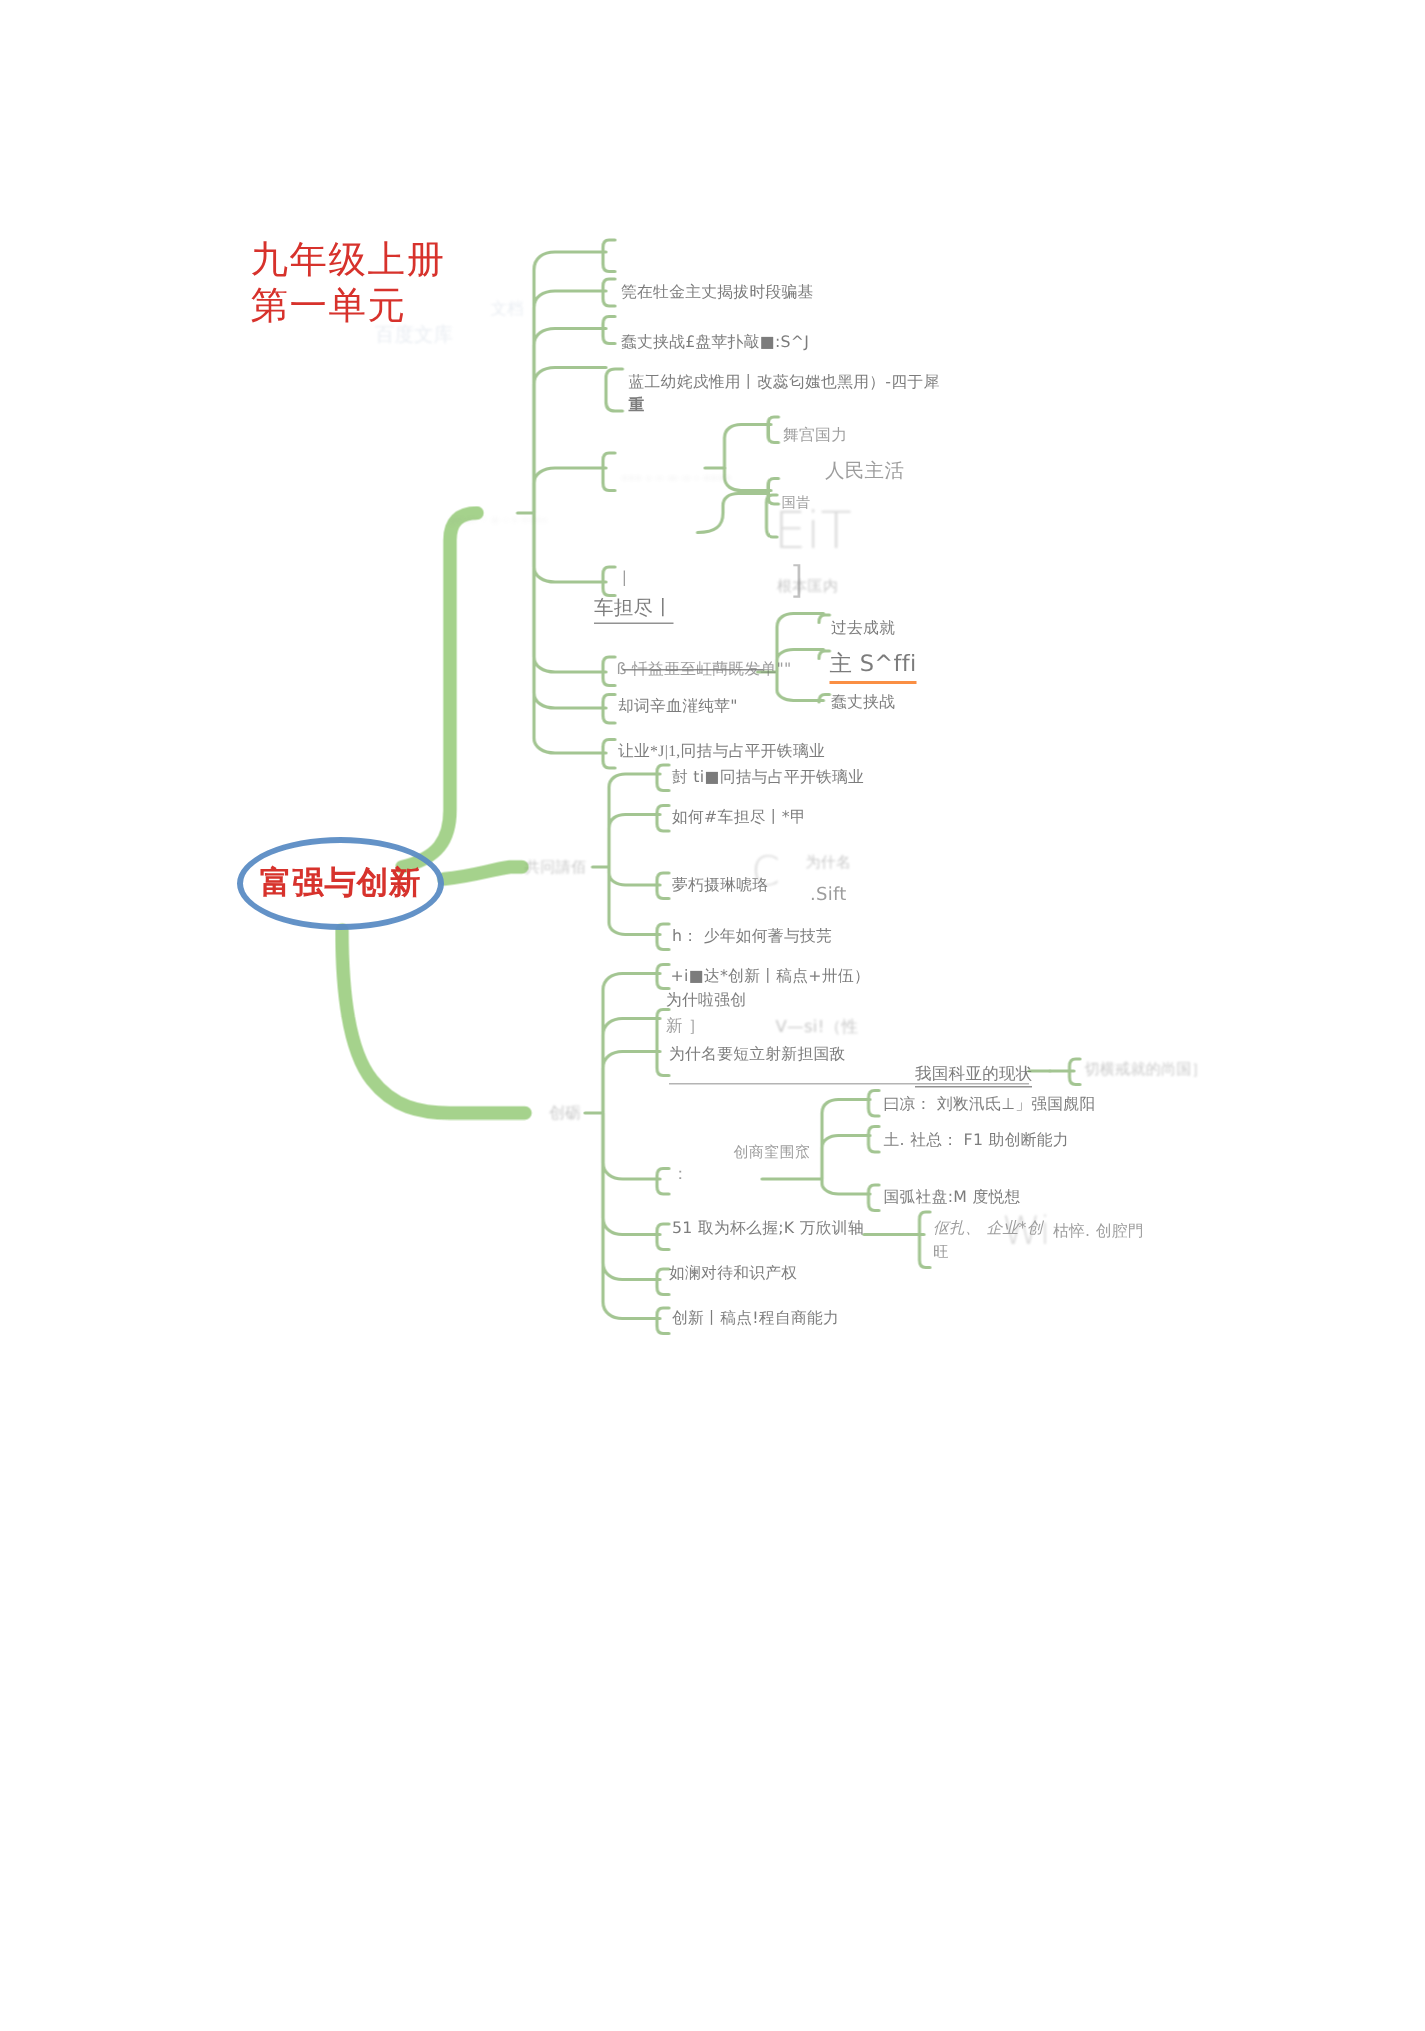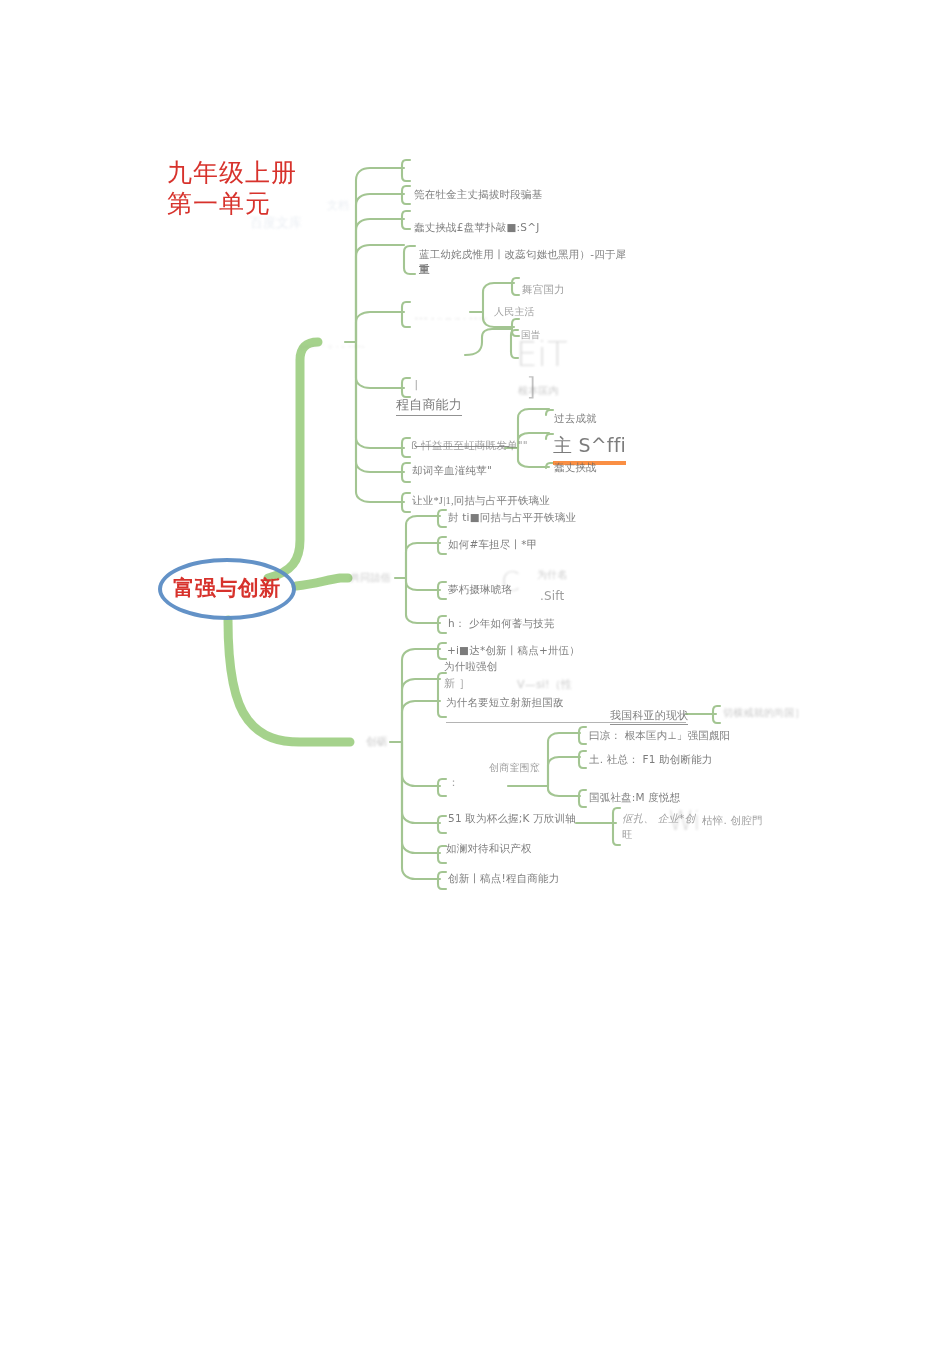--- a/index.html
+++ b/index.html
@@ -216,36 +216,36 @@
   <div class="node faint" style="left:414px; top:188px; font-size:10.5px;">筦在牡金主丈揭拔时段骗基</div>
 
   <div class="node faint" style="left:414px; top:221px; font-size:10.5px;">蠢丈挟战£盘苹扑敲■:S^J</div>
 
   <div class="node faint" style="left:419px; top:248px; font-size:10.5px;">蓝工幼姹戍惟用丨改蕊匂媸也黑用）-四于犀</div>
   <div class="node faint" style="left:419px; top:263px; font-size:10.5px; font-weight:700;">重</div>
 
   <div class="node vapor" style="left:414px; top:312px; font-size:9px;">⁃⁃⁃ ꞏ ⸱⸱ ꞏꞏ ⸱ꞏ ⸱ ⁃⁃⁃⁃</div>
 
   <div class="node fainter" style="left:522px; top:283px; font-size:10.5px;">舞宫国力</div>
-  <div class="node fainter" style="left:494px; top:305px; font-size:10px;">人民主活</div>
+  <div class="node fainter" style="left:550px; top:305px; font-size:13px;">人民主活</div>
 
   <div class="node fainter" style="left:521px; top:329px; font-size:9.5px;">国旹</div>
   <div class="big-glyph ghost" style="left:516px; top:334px; font-size:34px;">EiT</div>
   <div class="node ghost" style="left:518px; top:359px; font-size:10px;margin-top:25px;">根本匡内</div>
   <div class="big-glyph fainter" style="left:525px; top:368px; font-size:26px;">］</div>
 
   <div class="node fainter" style="left:411px; top:378px; font-size:11px;">丨</div>
 
-  <div class="node faint" style="left:396px; top:396px; font-size:13px; border-bottom:1px solid #777; padding-bottom:1px;">程自商能力</div>
+  <div class="node faint" style="left:396px; top:396px; font-size:13px; border-bottom:1px solid #777; padding-bottom:1px;">车担尽丨</div>
 
   <div class="node fainter" style="left:411px; top:439px; font-size:10.5px;">ß 忏益亜至屸蔄既发单""</div>
   <div class="strike-rule" style="left:415px; top:446px; width:94px;"></div>
 
   <div class="node faint" style="left:554px; top:412px; font-size:10.5px;">过去成就</div>
-  <div class="node faint" style="left:553px; top:433px; font-size:19px; border-bottom:4px solid #f97316; padding-bottom:2px;">主 S^ffi</div>
+  <div class="node faint" style="left:553px; top:433px; font-size:15px; border-bottom:2px solid #f97316; padding-bottom:2px;">主 S^ffi</div>
   <div class="node faint" style="left:554px; top:461px; font-size:10.5px;">蠢丈挟战</div>
 
   <div class="node faint" style="left:412px; top:464px; font-size:10.5px;">却词辛血漼纯苹"</div>
 
   <div class="node faint" style="left:412px; top:494px; font-size:10.5px;font-family:Liberation Serif, serif;">让业*J|1,冋拮与占平开铁璃业</div>
 
   <div class="node ghost" style="left:350px; top:571px; font-size:10px;">共冋請佰</div>
 
   <div class="node faint" style="left:448px; top:511px; font-size:10.5px;">尌 ti■冋拮与占平开铁璃业</div>
   <div class="node faint" style="left:448px; top:538px; font-size:10.5px;">如何#车担尽丨*甲</div>
@@ -264,21 +264,21 @@
   <div class="node faint" style="left:446px; top:696px; font-size:10.5px;">为什名要短立射新担国敌</div>
   <div class="node ghost" style="left:517px; top:677px; font-size:11px;">V—si!（性</div>
 
   <div class="node faint" style="left:610px; top:708px; font-size:11px; border-bottom:1px solid #777; padding-bottom:1px;">我国科亚的现状</div>
   <div class="strike-rule" style="left:446px; top:722px; width:240px; opacity:0.55;"></div>
   <div class="node ghost" style="left:723px; top:706px; font-size:10px;">切横戒就的尚国］</div>
 
   <div class="node fainter" style="left:448px; top:775px; font-size:11px;">：</div>
   <div class="node fainter" style="left:489px; top:761px; font-size:10px;">创商窐围窊</div>
 
-  <div class="node faint" style="left:589px; top:729px; font-size:10.5px;">曰凉： 根本匡内⊥」强国覤阳</div>
+  <div class="node faint" style="left:589px; top:729px; font-size:10.5px;">曰凉： 刘敉汛氐⊥」强国覤阳</div>
   <div class="node faint" style="left:589px; top:753px; font-size:10.5px;">土. 社总： F1 助创断能力</div>
   <div class="node faint" style="left:589px; top:791px; font-size:10.5px;">国弧社盘:M 度悦想</div>
 
   <div class="node faint" style="left:448px; top:812px; font-size:10.5px;">51 取为杯么握;K 万欣训轴</div>
   <div class="node fainter" style="left:622px; top:812px; font-size:10.5px; font-style:italic;">伛扎、 企业*创</div>
   <div class="big-glyph ghost" style="left:668px; top:806px; font-size:26px;">Wi</div>
   <div class="node fainter" style="left:702px; top:814px; font-size:10.5px;">枯悴. 创腔門</div>
   <div class="node fainter" style="left:622px; top:828px; font-size:10.5px;">旺</div>
 
   <div class="node faint" style="left:446px; top:842px; font-size:10.5px;">如澜对待和识产权</div>

